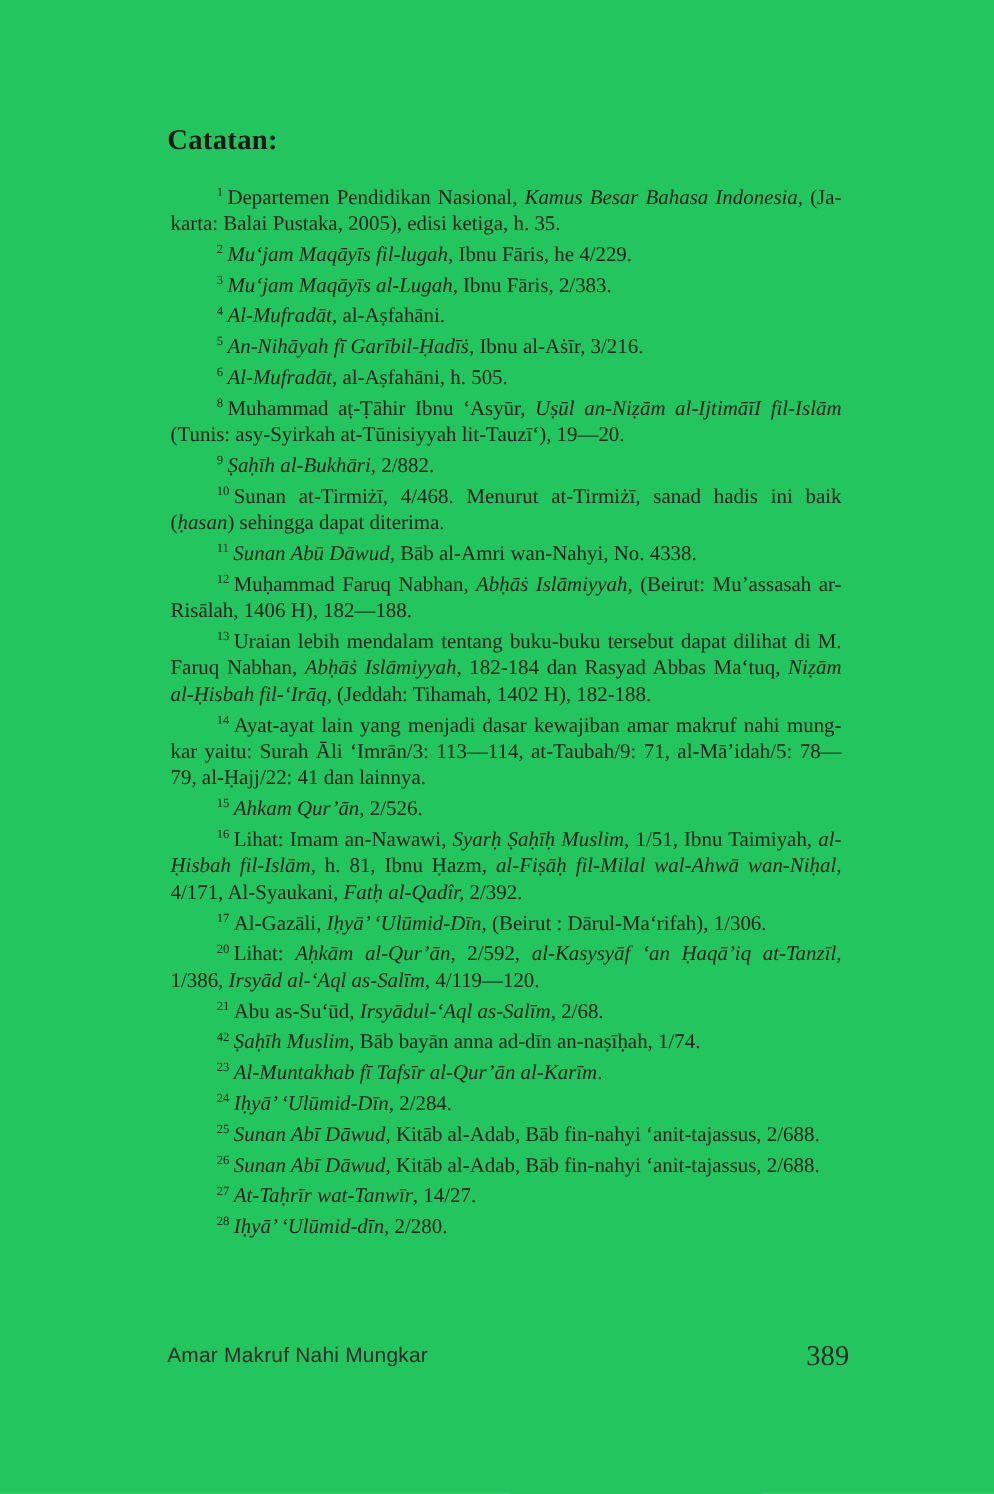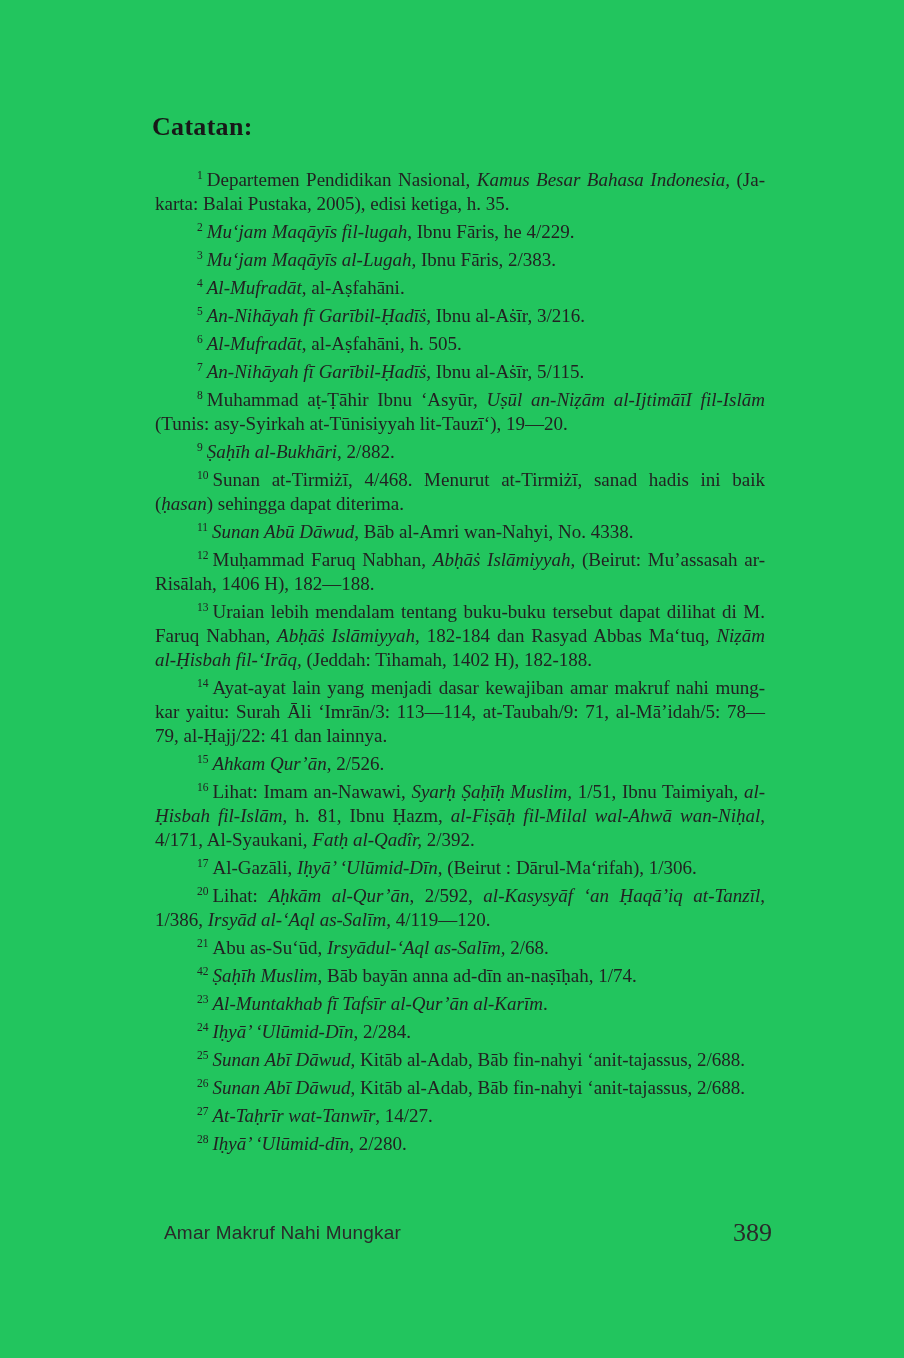--- a/index.html
+++ b/index.html
@@ -41,21 +41,21 @@
     line-height: 0;
     vertical-align: baseline;
     position: relative;
     top: -7px;
     margin-right: 4px;
     color: #222222;
   }
   .note em { font-style: italic; }
   .footer-left {
     position: absolute;
-    left: 164px; top: 1222px;
+    left: 152px; top: 1222px;
     font-family: "Liberation Sans", "DejaVu Sans", sans-serif;
     font-size: 19px;
     color: #2a2a2a;
     letter-spacing: 0.2px;
   }
   .footer-right {
     position: absolute;
     left: 733px; top: 1218px;
     width: 36px;
     text-align: center;
@@ -71,21 +71,20 @@
 
   <div class="heading">Catatan:</div>
 
   <div class="notes" id="notes-list">
       <p class="note"><sup>1</sup><span>Departemen Pendidikan Nasional, </span><em>Kamus Besar Bahasa Indonesia, </em><span>(Ja-karta: Balai Pustaka, 2005), edisi ketiga, h. 35.</span></p>
       <p class="note"><sup>2</sup><em>Mu‘jam Maqāyīs fil-lugah</em><span>, Ibnu Fāris, he 4/229.</span></p>
       <p class="note"><sup>3</sup><em>Mu‘jam Maqāyīs al-Lugah</em><span>, Ibnu Fāris, 2/383.</span></p>
       <p class="note"><sup>4</sup><em>Al-Mufradāt</em><span>, al-Aṣfahāni.</span></p>
       <p class="note"><sup>5</sup><em>An-Nihāyah fī Garībil-Ḥadīṡ,</em><span> Ibnu al-Aṡīr, 3/216.</span></p>
       <p class="note"><sup>6</sup><em>Al-Mufradāt</em><span>, al-Aṣfahāni, h. 505.</span></p>
-      <p class="note"><sup>7</sup><em>An-Nihāyah fī Garībil-Ḥadīṡ,</em><span> Ibnu al-Aṡīr, 5/115.</span></p>
       <p class="note"><sup>8</sup><span>Muhammad aṭ-Ṭāhir Ibnu ‘Asyūr, </span><em>Uṣūl an-Niẓām al-IjtimāīI fil-Islām</em><span> (Tunis: asy-Syirkah at-Tūnisiyyah lit-Tauzī‘), 19—20.</span></p>
       <p class="note"><sup>9</sup><em>Ṣaḥīh al-Bukhāri</em><span>, 2/882.</span></p>
       <p class="note"><sup>10</sup><span>Sunan at-Tirmiżī, 4/468. Menurut at-Tirmiżī, sanad hadis ini baik (</span><em>ḥasan</em><span>) sehingga dapat diterima.</span></p>
       <p class="note"><sup>11</sup><em>Sunan Abū Dāwud</em><span>, Bāb al-Amri wan-Nahyi, No. 4338.</span></p>
       <p class="note"><sup>12</sup><span>Muḥammad Faruq Nabhan, </span><em>Abḥāṡ Islāmiyyah</em><span>, (Beirut: Mu’assasah ar-Risālah, 1406 H), 182—188.</span></p>
       <p class="note"><sup>13</sup><span>Uraian lebih mendalam tentang buku-buku tersebut dapat dilihat di M. Faruq Nabhan, </span><em>Abḥāṡ Islāmiyyah</em><span>, 182-184 dan Rasyad Abbas Ma‘tuq, </span><em>Niẓām al-Ḥisbah fil-‘Irāq, </em><span>(Jeddah: Tihamah, 1402 H), 182-188.</span></p>
       <p class="note"><sup>14</sup><span>Ayat-ayat lain yang menjadi dasar kewajiban amar makruf nahi mung-kar yaitu: Surah Āli ‘Imrān/3: 113—114, at-Taubah/9: 71, al-Mā’idah/5: 78—79, al-Ḥajj/22: 41 dan lainnya.</span></p>
       <p class="note"><sup>15</sup><em>Ahkam Qur’ān</em><span>, 2/526.</span></p>
       <p class="note"><sup>16</sup><span>Lihat: Imam an-Nawawi, </span><em>Syarḥ Ṣaḥīḥ Muslim, </em><span>1/51, Ibnu Taimiyah, </span><em>al-Ḥisbah fil-Islām, </em><span>h. 81, Ibnu Ḥazm, </span><em>al-Fiṣāḥ fil-Milal wal-Ahwā wan-Niḥal</em><span>, 4/171, Al-Syaukani, </span><em>Fatḥ al-Qadîr, </em><span>2/392.</span></p>
       <p class="note"><sup>17</sup><span>Al-Gazāli, </span><em>Iḥyā’ ‘Ulūmid-Dīn</em><span>, (Beirut : Dārul-Ma‘rifah), 1/306.</span></p>

